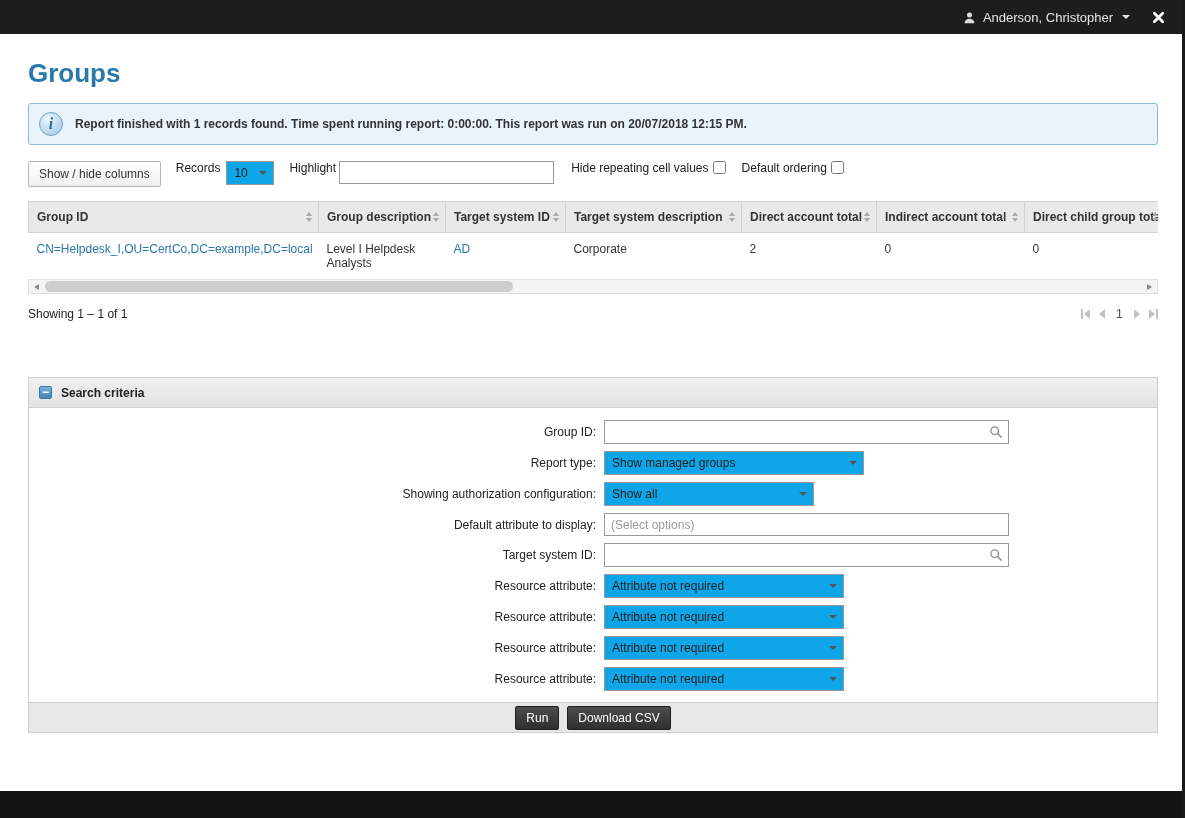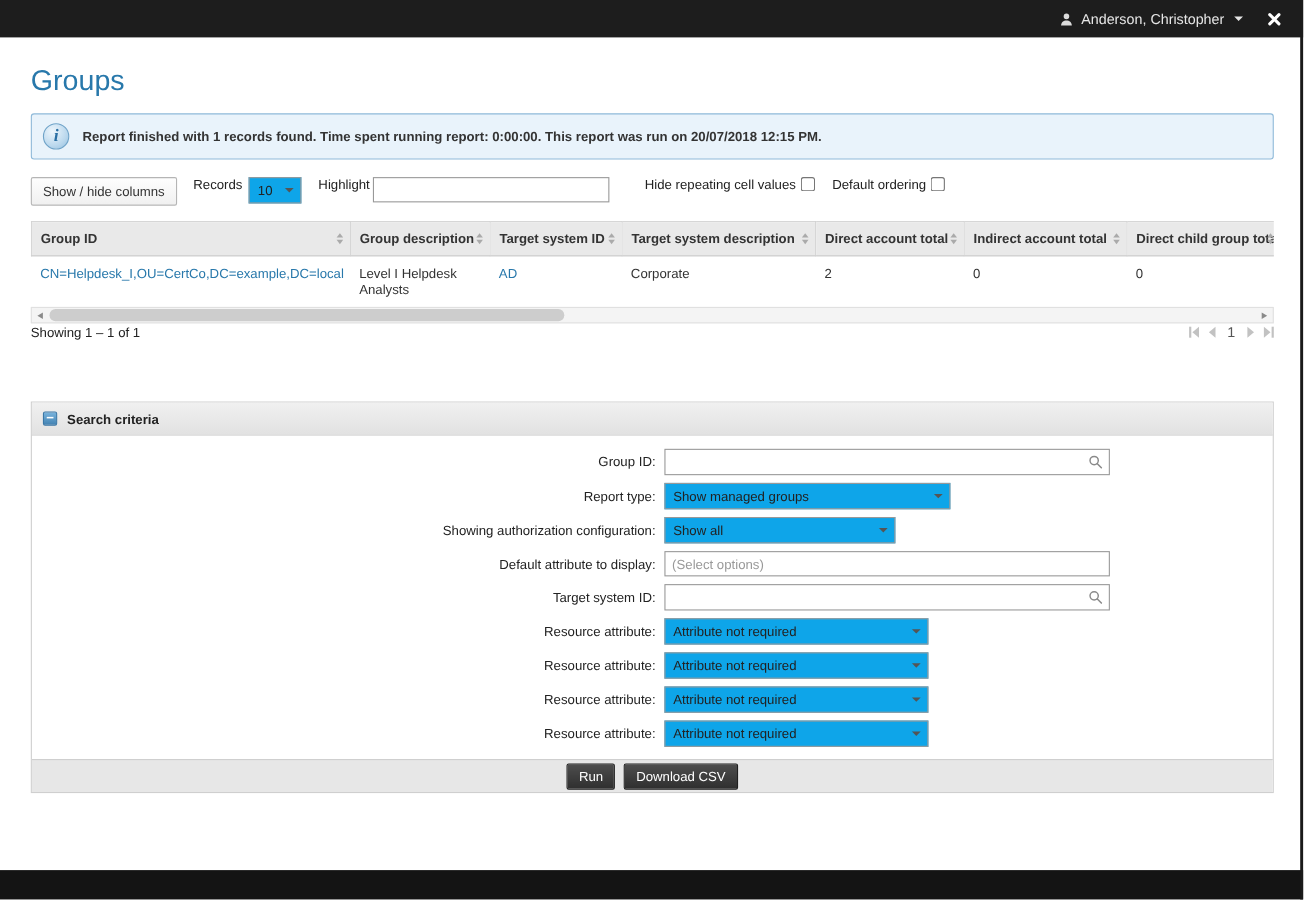--- a/index.html
+++ b/index.html
@@ -9,21 +9,21 @@
   .right-edge { position:absolute; top:0; right:0; width:3px; height:100%; background:#1a1a1a; z-index:5; }
 
   
   .topbar { height:34px; background:#1d1d1d; display:flex; align-items:center; justify-content:flex-end; padding-right:18px; gap:20px; }
   .user-menu { display:flex; align-items:center; gap:7px; color:#e6e6e6; font-size:13px; cursor:pointer; }
   .caret-down { width:0; height:0; border-left:4px solid transparent; border-right:4px solid transparent; border-top:4px solid #e6e6e6; margin-left:2px; }
   .close-btn { cursor:pointer; display:flex; align-items:center; padding:2px; }
 
   
   .content { padding:0 28px; }
-  .page-title { color:#2878ab; font-size:26px; font-weight:400; margin:24px 0 14px; }
+  .page-title { color:#2878ab; font-size:26px; font-weight:700; margin:24px 0 14px; }
 
   .banner { display:flex; align-items:center; gap:12px; background:#e9f3fb; border:1px solid #8fb9d9; border-radius:3px; padding:8px 10px; height:42px; width:1130px; }
   .info-icon { flex:0 0 24px; width:24px; height:24px; border-radius:50%;
     background:radial-gradient(circle at 35% 30%, #eef6fc, #bcd9ee 60%, #95c0de);
     border:1px solid #6fa3c8; color:#2b6fa3; font-family:"Liberation Serif", serif;
     font-style:italic; font-weight:bold; font-size:16px; display:flex; align-items:center; justify-content:center; }
   .banner-text { font-size:12px; font-weight:bold; color:#333; }
 
   .desc { font-size:12px; font-weight:bold; color:#222; margin:26px 0 0; }
 
@@ -52,21 +52,21 @@
   
   .hscroll { width:1130px; height:15px; background:#f4f4f4; border:1px solid #e0e0e0; position:relative; }
   .hs-arrow { position:absolute; top:0; width:15px; height:13px; display:flex; align-items:center; justify-content:center; }
   .hs-arrow.left { left:0; }
   .hs-arrow.right { right:0; }
   .hs-tri-l { width:0; height:0; border-top:3.5px solid transparent; border-bottom:3.5px solid transparent; border-right:5px solid #8a8a8a; }
   .hs-tri-r { width:0; height:0; border-top:3.5px solid transparent; border-bottom:3.5px solid transparent; border-left:5px solid #8a8a8a; }
   .hs-thumb { position:absolute; left:16px; top:1px; width:468px; height:11px; background:#cdcdcd; border-radius:6px; }
 
   
-  .pag-row { display:flex; justify-content:space-between; align-items:center; font-size:12px; color:#222; width:1130px; }
+  .pag-row { display:flex; justify-content:space-between; align-items:center; margin-top:12px; font-size:12px; color:#222; width:1130px; }
   .pager { display:flex; align-items:center; gap:9px; }
   .pg { display:inline-flex; align-items:center; gap:1px; cursor:pointer; }
   .tri-l { width:0; height:0; border-top:5px solid transparent; border-bottom:5px solid transparent; border-right:6px solid #c2c2c2; }
   .tri-r { width:0; height:0; border-top:5px solid transparent; border-bottom:5px solid transparent; border-left:6px solid #c2c2c2; }
   .pbar { width:2px; height:10px; background:#c2c2c2; }
   .pnum { color:#555; font-size:13px; cursor:pointer; padding:0 2px; }
 
   
   .panel { margin-top:56px; width:1130px; border:1px solid #cfcfcf; }
   .panel-header { background:linear-gradient(#f0f0f0,#e2e2e2); border-bottom:1px solid #cfcfcf; height:30px; display:flex; align-items:center; gap:9px; padding:0 10px; font-size:12px; font-weight:bold; color:#222; }
@@ -123,21 +123,21 @@
 
     <div class="toolbar">
       <button class="btn-light">Show / hide columns</button>
       <span class="tb-label">Records</span>
       <div class="select" style="min-width:48px;">
         <span>10</span>
         <span class="chev"></span>
       </div>
       <span class="tb-label tight">Highlight</span>
       <input type="text" class="txt-input highlight-input" style="">
-      <span class="tb-label" style="margin-left:32px; margin-right:0;">Hide repeating cell values</span>
+      <span class="tb-label" style="margin-left:17px; margin-right:0;">Hide repeating cell values</span>
       <input type="checkbox" class="cb" style="">
       <span class="tb-label" style="margin-left:16px; margin-right:0;">Default ordering</span>
       <input type="checkbox" class="cb" style="">
     </div>
 
     <div class="table-wrap">
       <table class="report">
         <colgroup>
           <col style="width:290px">
             <col style="width:127px">

